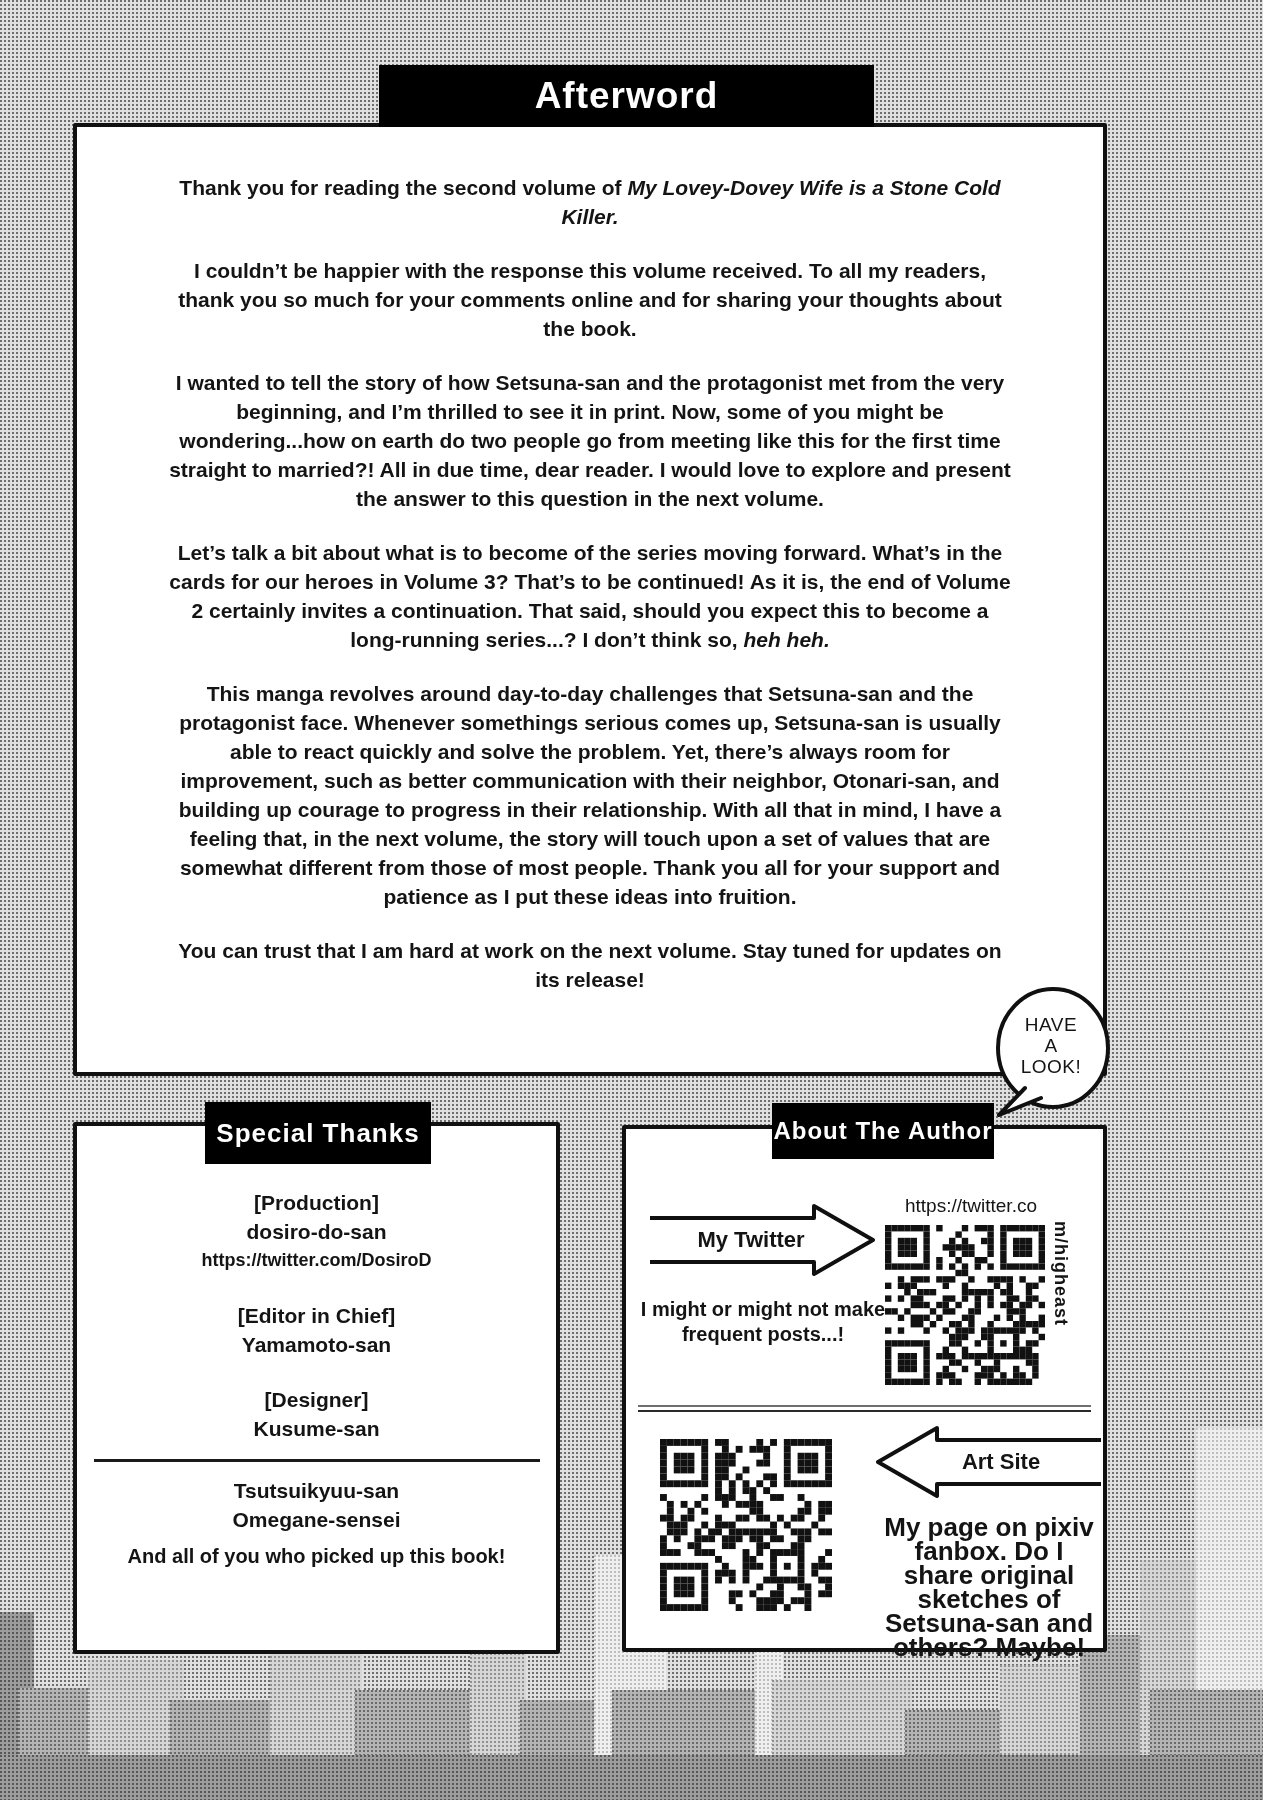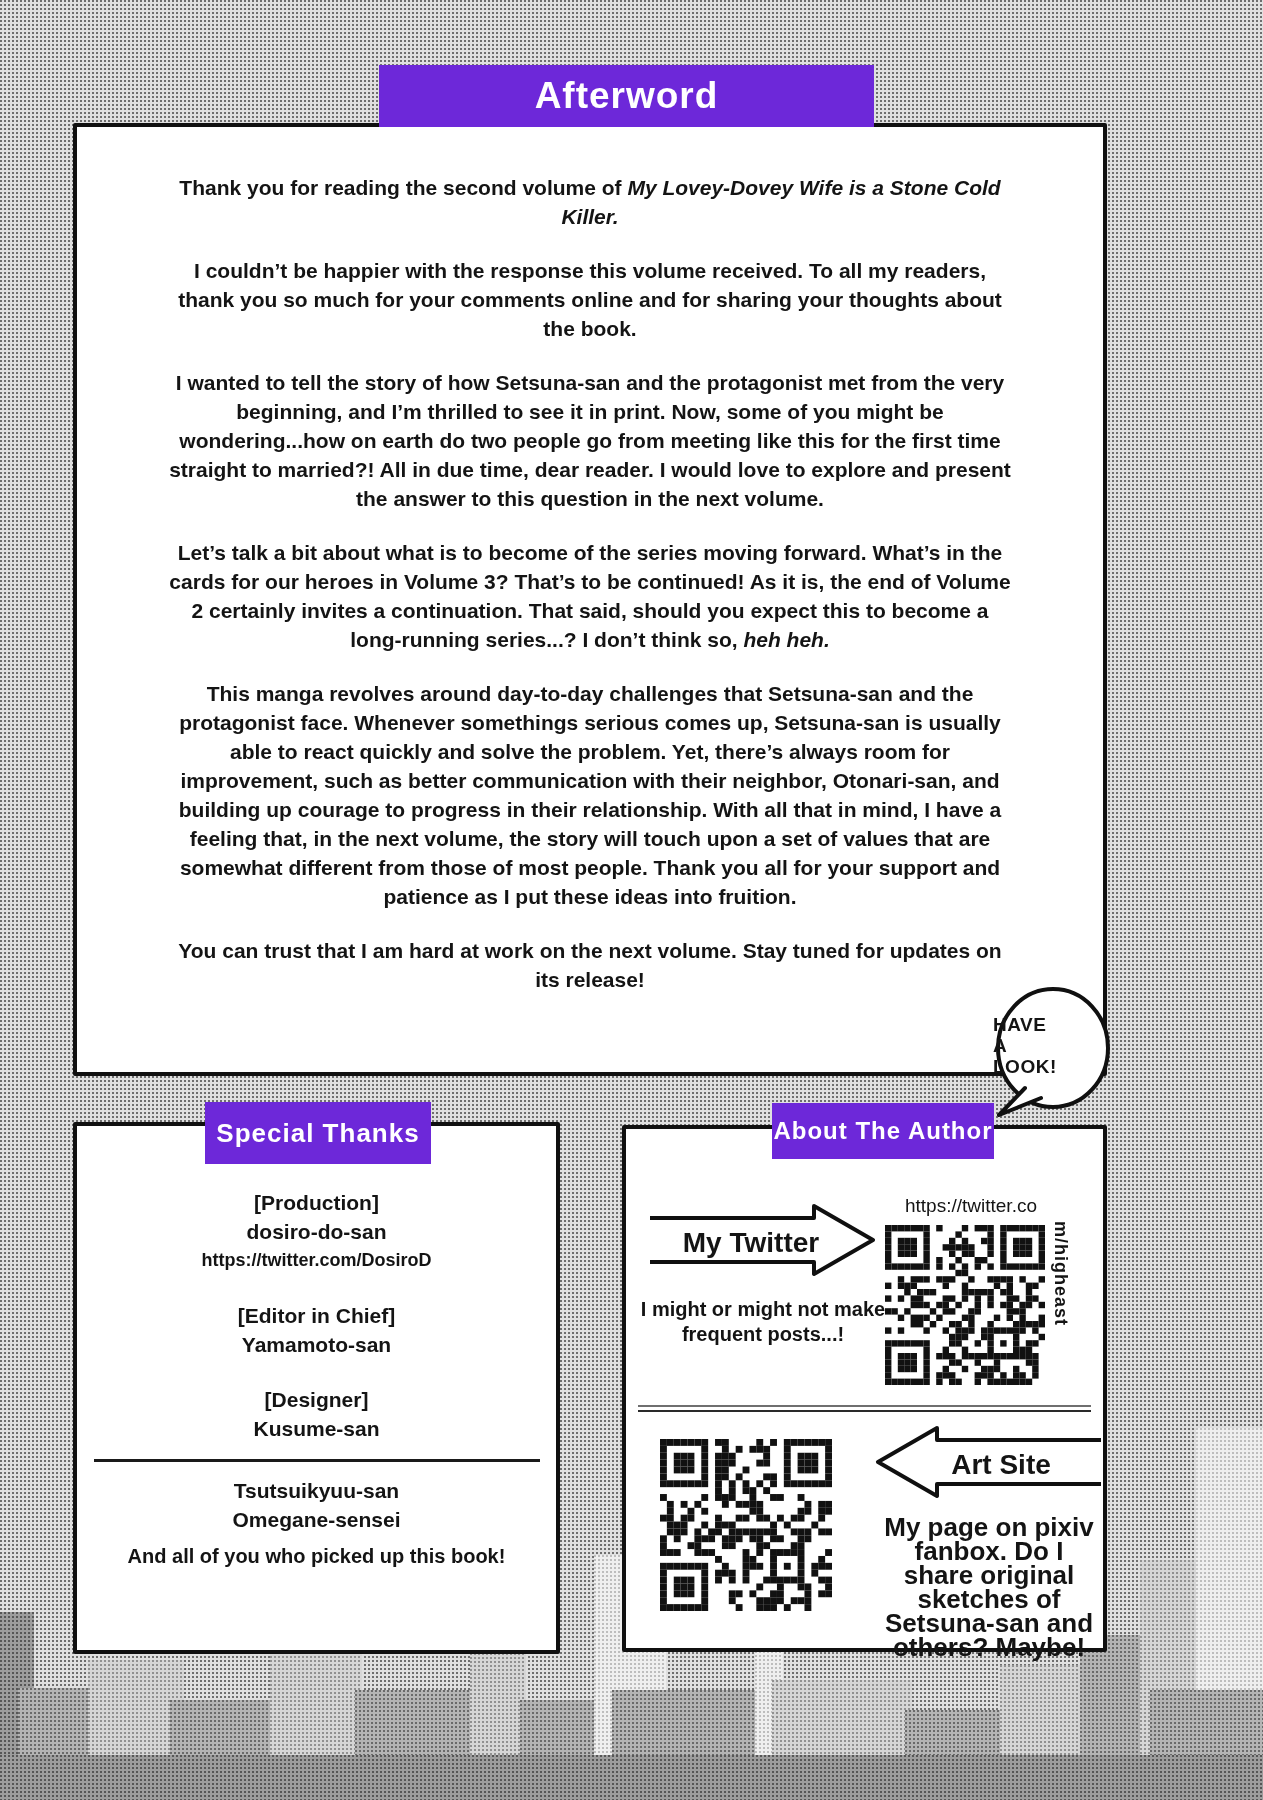--- a/index.html
+++ b/index.html
@@ -17,55 +17,55 @@
   .building{position:absolute;bottom:0;
     background-color:#c6c6c6;
     background-image:radial-gradient(circle at 1px 1px,#7d7d7d 1px,transparent 1.35px);
     background-size:4px 4px;z-index:2;}
   .b-dark{background-color:#9d9d9d;background-image:radial-gradient(circle at 1px 1px,#565656 1px,transparent 1.35px);}
   .b-mid{background-color:#b4b4b4;background-image:radial-gradient(circle at 1px 1px,#6a6a6a 1px,transparent 1.35px);}
   .b-light{background-color:#d6d6d6;background-image:radial-gradient(circle at 1px 1px,#909090 1px,transparent 1.35px);}
   .b-white{background-color:#efefef;background-image:radial-gradient(circle at 1px 1px,#bdbdbd 1px,transparent 1.35px);}
   
   .panel{position:absolute;background:#ffffff;border:4px solid #101010;border-radius:2px;z-index:5;box-sizing:border-box;}
-  .title-box{position:absolute;background:#6d28d9;color:#ffffff;display:flex;align-items:center;justify-content:center;font-weight:bold;letter-spacing:1px;z-index:7;}
+  .title-box{position:absolute;background:#000000;color:#ffffff;display:flex;align-items:center;justify-content:center;font-weight:bold;letter-spacing:1px;z-index:7;}
   
   #afterword-panel{left:73px;top:123px;width:1034px;height:953px;}
   #afterword-title{left:302px;top:-62px;width:495px;height:62px;font-size:37px;}
   .aw-text{width:846px;margin:16px auto;padding-top:30px;text-align:center;font-size:21px;line-height:29px;font-weight:bold;}
   .aw-text p{margin:0 0 25px 0;}
   .aw-text .it{font-style:italic;}
   
   #thanks-panel{left:73px;top:1122px;width:487px;height:532px;}
   #thanks-title{left:128px;top:-24px;width:226px;height:62px;font-size:26px;}
   .thanks-body{padding-top:62px;text-align:center;font-weight:bold;font-size:21px;line-height:29px;}
   .t-label{margin-top:26px;}
   .t-url{font-size:18px;}
   .t-rule{width:446px;border:none;border-top:3px solid #1a1a1a;margin:16px auto 14px auto;}
   .t-footer{margin-top:8px;font-size:20px;}
   
   #author-panel{left:622px;top:1125px;width:485px;height:527px;}
   #author-title{left:146px;top:-26px;width:222px;height:56px;font-size:24px;}
   .arrow-wrap{position:absolute;}
-  .arrow-label{position:absolute;width:100%;text-align:center;font-weight:bold;font-size:28px;}
+  .arrow-label{position:absolute;width:100%;text-align:center;font-weight:bold;font-size:22px;}
   #twitter-arrow{left:24px;top:74px;width:226px;height:74px;}
   #twitter-arrow .arrow-label{left:-12px;top:24px;}
   #art-arrow{left:243px;top:296px;width:232px;height:74px;}
   #art-arrow .arrow-label{left:16px;top:24px;}
   #twitter-url{position:absolute;left:255px;top:66px;width:180px;text-align:center;font-weight:normal;font-size:19px;}
   #twitter-url-vertical{position:absolute;left:424px;top:92px;writing-mode:vertical-rl;font-weight:bold;font-size:18px;letter-spacing:1px;}
   #twitter-qr{position:absolute;left:259px;top:96px;}
   #art-qr{left:34px;top:310px;position:absolute;}
   .author-note{position:absolute;text-align:center;font-weight:bold;font-size:20px;line-height:25px;}
   #twitter-note{left:6px;top:168px;width:262px;}
   #art-note{left:252px;top:386px;width:222px;font-size:26px;line-height:24px;}
   .dbl-rule{position:absolute;left:12px;right:12px;top:276px;height:3px;border-top:2px solid #6f6f6f;border-bottom:2px solid #2a2a2a;}
   
   #speech-bubble{position:absolute;left:993px;top:986px;width:122px;height:134px;z-index:9;}
-  #speech-bubble .bubble-text{position:absolute;left:0;top:28px;width:116px;font-size:19px;line-height:21px;font-weight:bold;letter-spacing:.5px;}
+  #speech-bubble .bubble-text{position:absolute;left:0;top:28px;width:116px;text-align:center;font-size:19px;line-height:21px;font-weight:normal;letter-spacing:.5px;}
 </style>
 </head>
 <body>
 
 <div>
   <div class="building b-dark" style="left:0px;   height:188px; width:34px;"></div>
   <div class="building b-mid" style="left:18px;  height:112px; width:82px;"></div>
   <div class="building b-light" style="left:88px;  height:140px; width:96px;"></div>
   <div class="building b-mid" style="left:170px; height:100px; width:112px;"></div>
   <div class="building b-light" style="left:270px; height:160px; width:92px;"></div>

